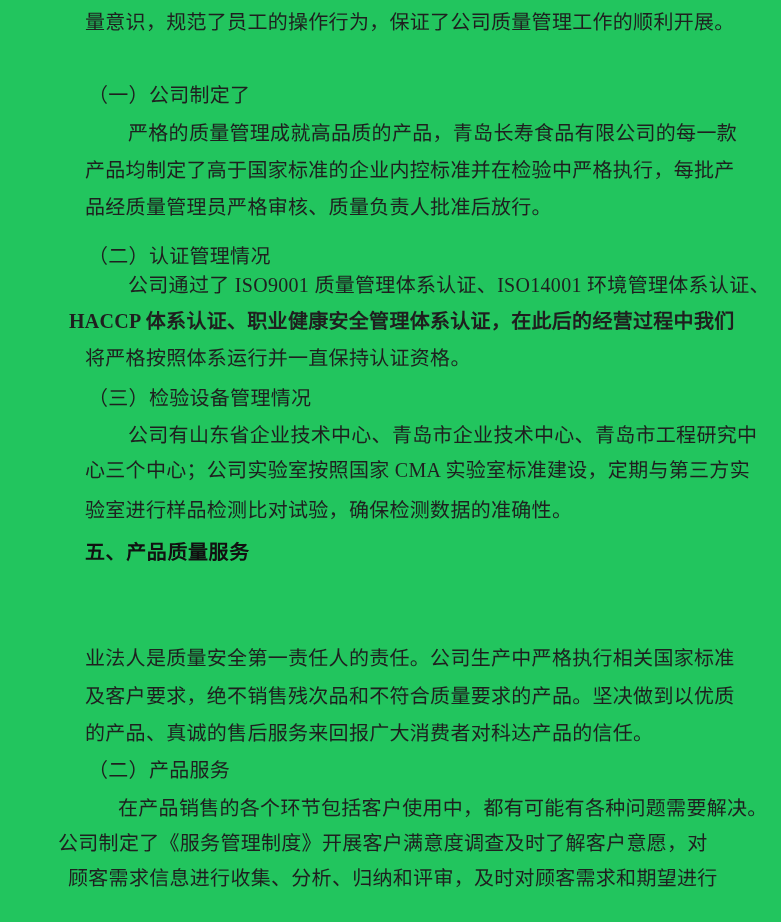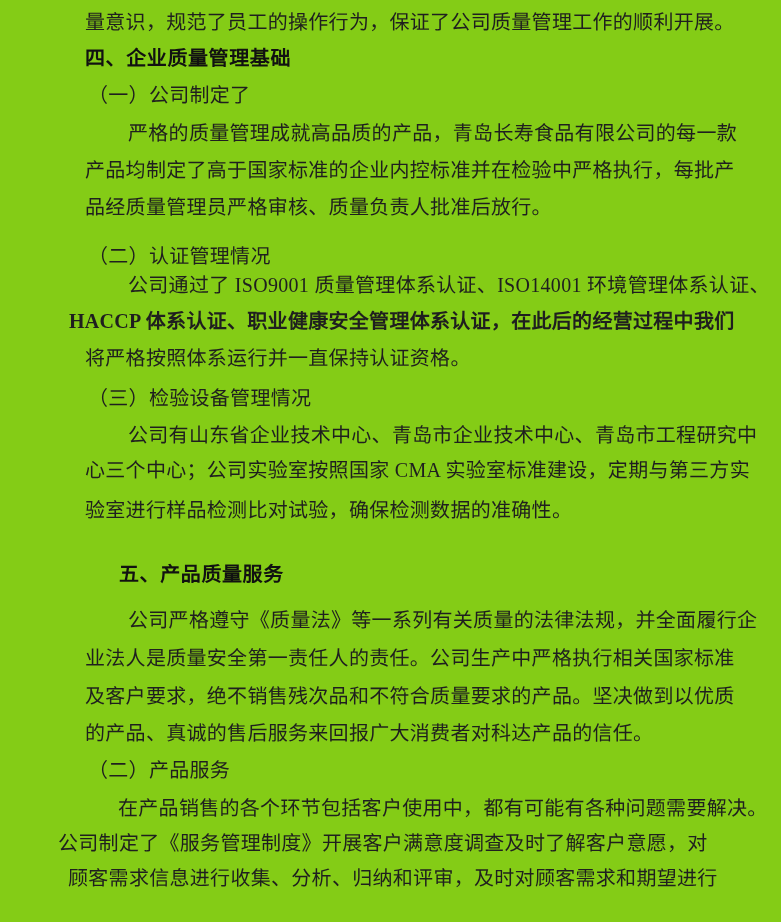--- a/index.html
+++ b/index.html
@@ -27,37 +27,35 @@
   .ln.heading {
     font-family: "Liberation Sans", sans-serif;
     font-weight: 700;
     letter-spacing: 0.6px;
     color: #111111;
   }
 </style>
 </head>
 <body>
 
-<div class="page" style="background: #84cc16;">
+<div class="page" style="background: #22c55e;">
     <div class="ln" style="left: 85px; top: 10px; color: rgb(31, 31, 31);">量意识，规范了员工的操作行为，保证了公司质量管理工作的顺利开展。</div>
-    <div class="ln heading" style="left: 85px; top: 46px; color: rgb(17, 17, 17);">四、企业质量管理基础</div>
     <div class="ln" style="left: 88px; top: 83px; color: rgb(31, 31, 31);">（一）公司制定了</div>
     <div class="ln" style="left: 128px; top: 121px; color: rgb(31, 31, 31);">严格的质量管理成就高品质的产品，青岛长寿食品有限公司的每一款</div>
     <div class="ln" style="left: 85px; top: 158px; color: rgb(31, 31, 31);">产品均制定了高于国家标准的企业内控标准并在检验中严格执行，每批产</div>
     <div class="ln" style="left: 85px; top: 195px; color: rgb(31, 31, 31);">品经质量管理员严格审核、质量负责人批准后放行。</div>
     <div class="ln" style="left: 88px; top: 244px; color: rgb(31, 31, 31);">（二）认证管理情况</div>
     <div class="ln" style="left: 128px; top: 273px; color: rgb(31, 31, 31);">公司通过了 ISO9001 质量管理体系认证、ISO14001 环境管理体系认证、</div>
     <div class="ln" style="left: 69px; top: 309px; color: rgb(31, 31, 31); font-weight: bold;">HACCP 体系认证、职业健康安全管理体系认证，在此后的经营过程中我们</div>
     <div class="ln" style="left: 85px; top: 346px; color: rgb(31, 31, 31);">将严格按照体系运行并一直保持认证资格。</div>
     <div class="ln" style="left: 88px; top: 386px; color: rgb(31, 31, 31);">（三）检验设备管理情况</div>
     <div class="ln" style="left: 128px; top: 423px; color: rgb(31, 31, 31);">公司有山东省企业技术中心、青岛市企业技术中心、青岛市工程研究中</div>
     <div class="ln" style="left: 85px; top: 458px; color: rgb(31, 31, 31);">心三个中心；公司实验室按照国家 CMA 实验室标准建设，定期与第三方实</div>
     <div class="ln" style="left: 85px; top: 498px; color: rgb(31, 31, 31);">验室进行样品检测比对试验，确保检测数据的准确性。</div>
-    <div class="ln heading" style="left: 85px; top: 562px; color: rgb(17, 17, 17); margin-left: 34px;">五、产品质量服务</div>
-    <div class="ln" style="left: 128px; top: 608px; color: rgb(31, 31, 31);">公司严格遵守《质量法》等一系列有关质量的法律法规，并全面履行企</div>
+    <div class="ln heading" style="left: 85px; top: 540px; color: rgb(17, 17, 17);">五、产品质量服务</div>
     <div class="ln" style="left: 85px; top: 646px; color: rgb(31, 31, 31);">业法人是质量安全第一责任人的责任。公司生产中严格执行相关国家标准</div>
     <div class="ln" style="left: 85px; top: 684px; color: rgb(31, 31, 31);">及客户要求，绝不销售残次品和不符合质量要求的产品。坚决做到以优质</div>
     <div class="ln" style="left: 85px; top: 721px; color: rgb(31, 31, 31);">的产品、真诚的售后服务来回报广大消费者对科达产品的信任。</div>
     <div class="ln" style="left: 88px; top: 758px; color: rgb(31, 31, 31);">（二）产品服务</div>
     <div class="ln" style="left: 118px; top: 796px; color: rgb(31, 31, 31);">在产品销售的各个环节包括客户使用中，都有可能有各种问题需要解决。</div>
     <div class="ln" style="left: 58px; top: 831px; color: rgb(31, 31, 31);">公司制定了《服务管理制度》开展客户满意度调查及时了解客户意愿，对</div>
     <div class="ln" style="left: 68px; top: 866px; color: rgb(31, 31, 31);">顾客需求信息进行收集、分析、归纳和评审，及时对顾客需求和期望进行</div>
   </div>
 
 </body></html>

